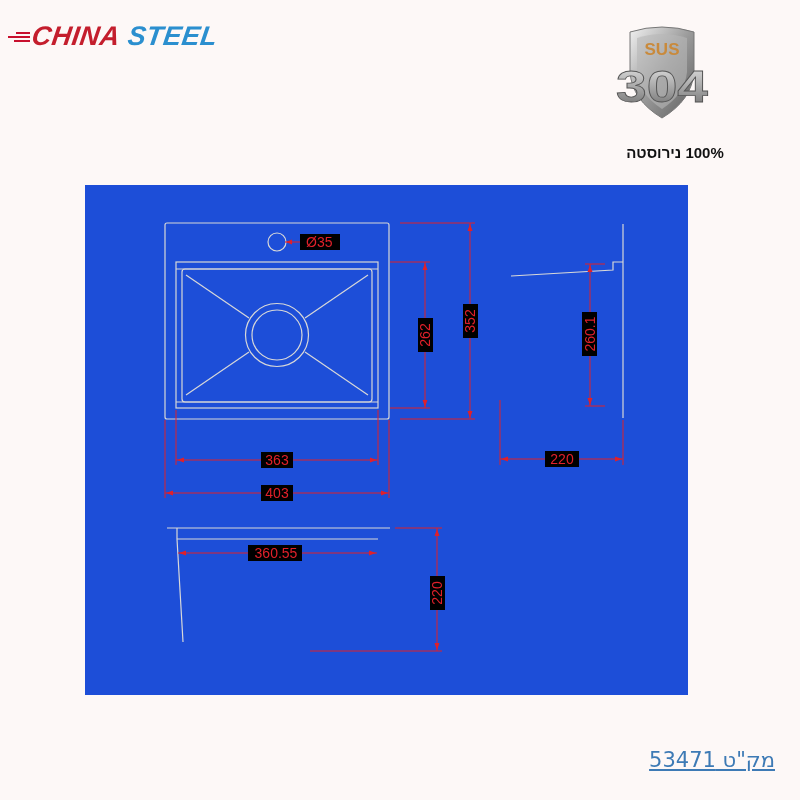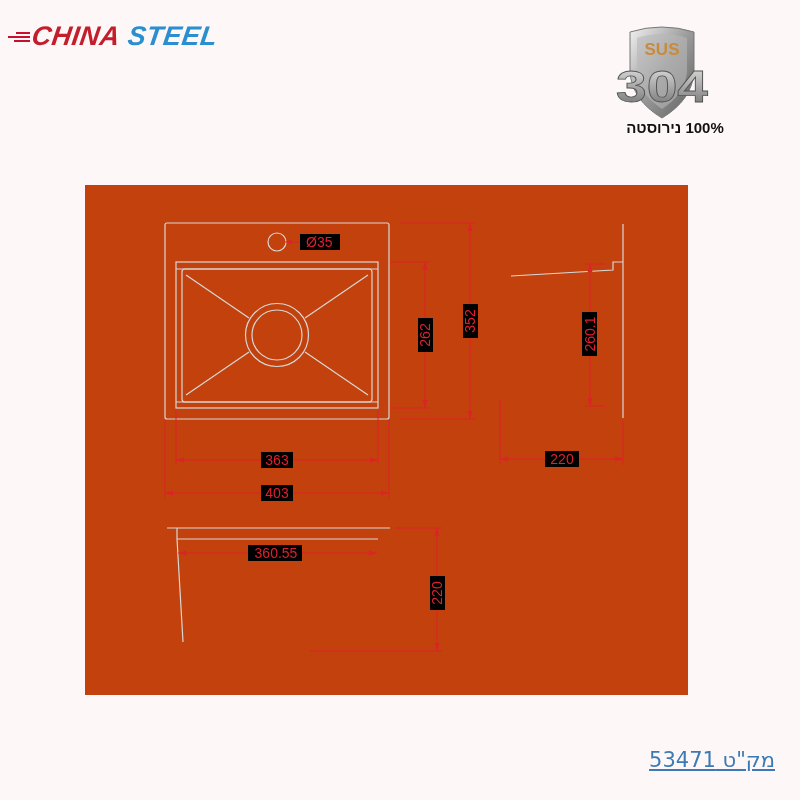--- a/index.html
+++ b/index.html
@@ -17,25 +17,25 @@
     .logo-word {
       font-family: "Liberation Sans", sans-serif;
       font-weight: bold; font-style: italic; font-size: 27px; letter-spacing: 0.5px;
       transform: skewX(-8deg);
     }
     .logo-china { color: #c41e2d; margin-right: 8px; }
     .logo-steel { color: #2b8fcf; }
 
     .badge { position: absolute; left: 612px; top: 20px; width: 100px; height: 100px; }
     .badge-caption {
-      position: absolute; left: 610px; top: 119px; width: 130px; text-align: center;
+      position: absolute; left: 610px; top: 144px; width: 130px; text-align: center;
       font-weight: bold; font-size: 15px; color: #111; direction: rtl;
     }
 
-    .drawing { position: absolute; left: 85px; top: 185px; width: 603px; height: 510px; background: #c2410c; }
+    .drawing { position: absolute; left: 85px; top: 185px; width: 603px; height: 510px; background: #1d4ed8; }
     .drawing svg { display: block; }
 
     .sku-link {
       position: absolute; right: 25px; top: 748px;
       font-size: 21px; color: #3d7ab5; text-decoration: underline;
       direction: rtl; font-family: "DejaVu Sans", sans-serif;
     }
     .dim { font-family: "Liberation Sans", sans-serif; font-size: 14px; fill: #e0202a; }
   </style>
 </head>

